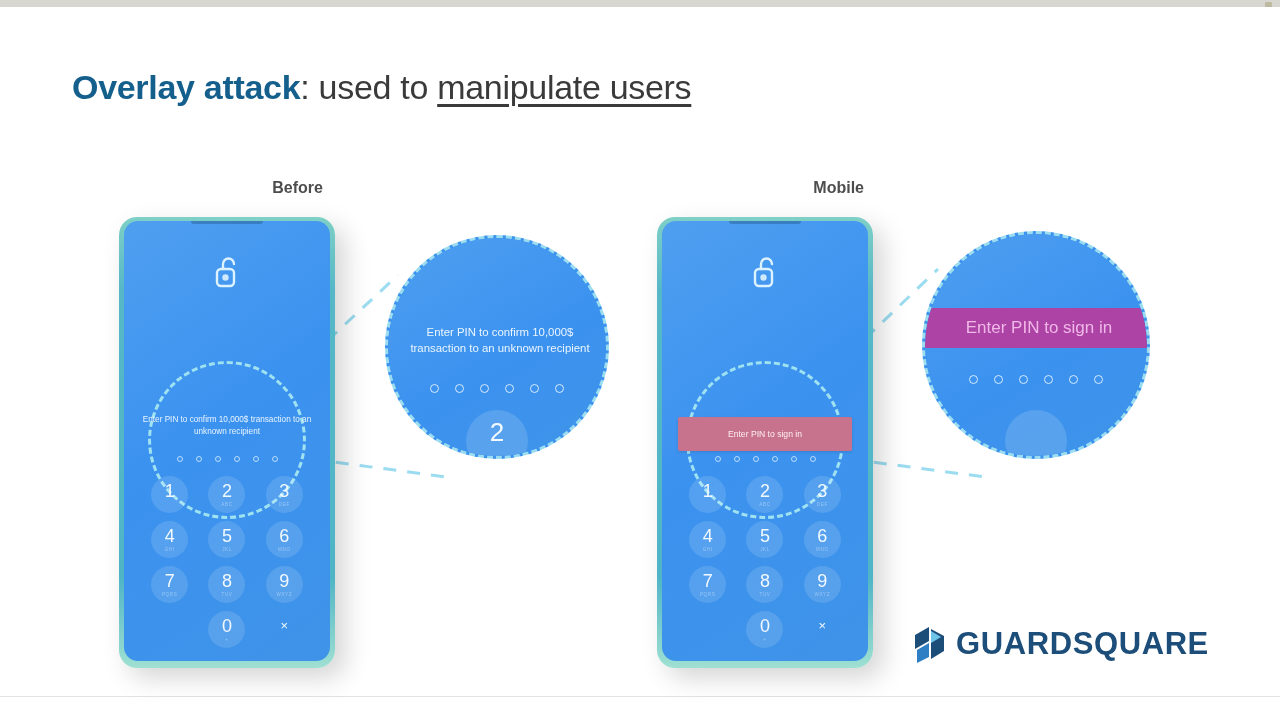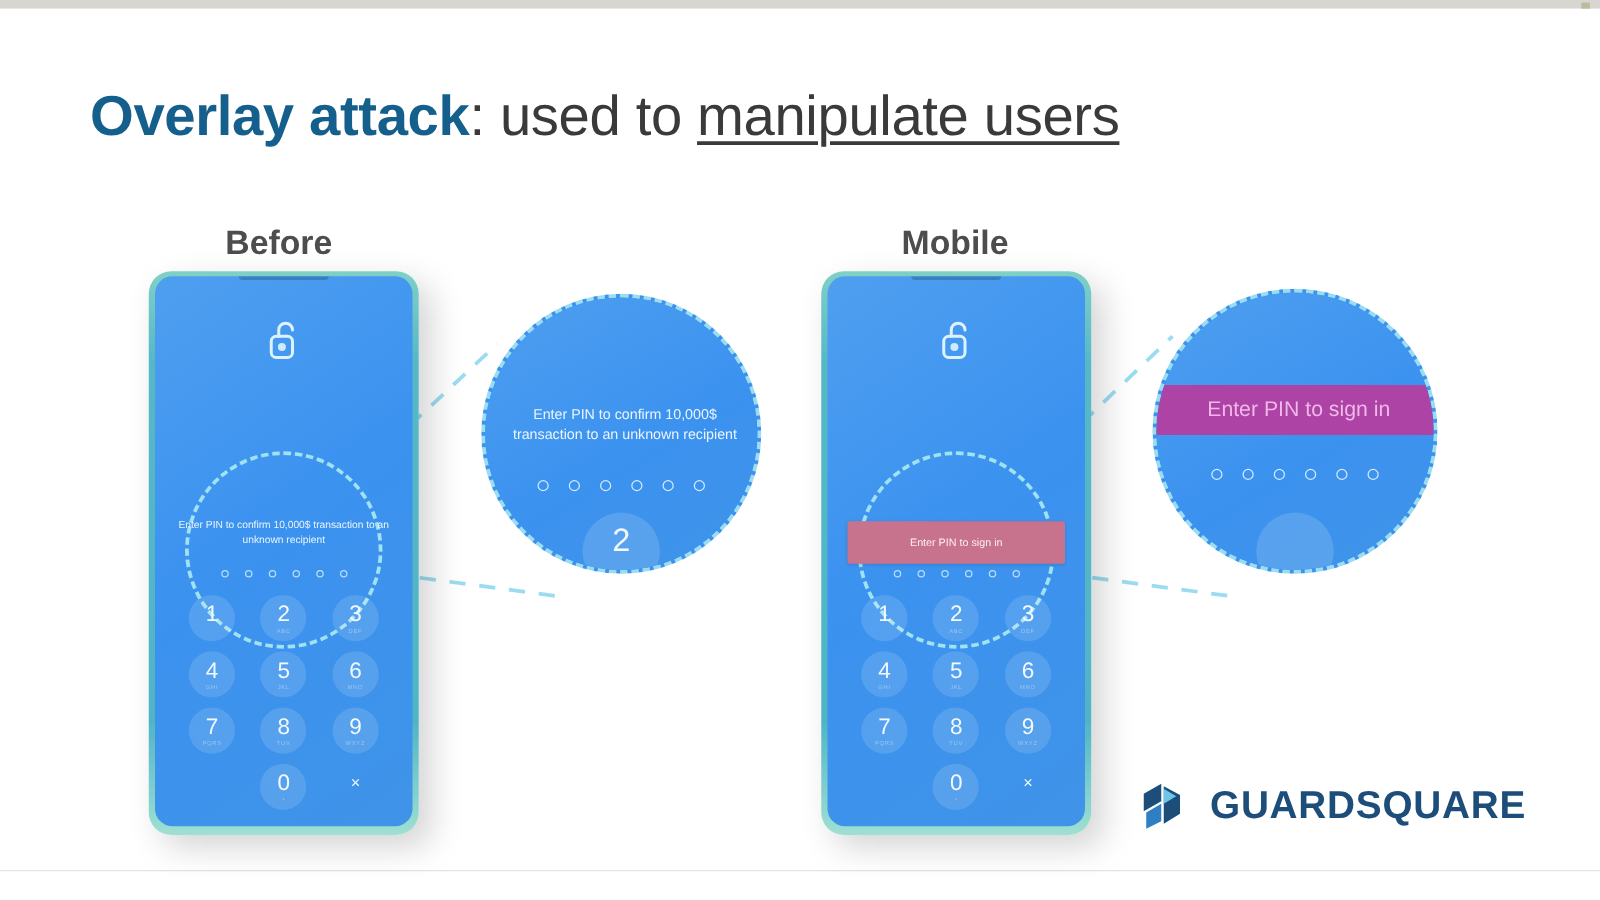--- a/index.html
+++ b/index.html
@@ -45,44 +45,44 @@
     width: 1280px;
     height: 1px;
     background: #e3e3e3;
   }
 
   
   #title {
     position: absolute;
     top: 63px;
     left: 72px;
-    font-size: 45px;
+    font-size: 34px;
     line-height: 1.0;
     white-space: nowrap;
     color: #3a3a3a;
     font-weight: 400;
     letter-spacing: -0.3px;
   }
   #title .strong {
     font-weight: bold;
     color: #145f8c;
   }
   #title .underlined {
     text-decoration: underline;
     text-underline-offset: 5px;
     text-decoration-thickness: 2.5px;
   }
 
   
   .caption {
     position: absolute;
-    font-size: 27px;
+    font-size: 16px;
     font-weight: bold;
     color: #4d4d4d;
-    text-align: center;
+    text-align: right;
     width: 200px;
   }
   #caption-before { top: 172px; left: 123px; }
   #caption-after  { top: 172px; left: 664px; }
 
   
   .phone {
     position: absolute;
     width: 216px;
     height: 451px;
@@ -298,21 +298,21 @@
     pointer-events: none;
   }
 
   
   #logo {
     position: absolute;
     top: 615px;
     left: 908px;
     display: flex;
     align-items: center;
-    gap: 16px;
+    gap: 4px;
   }
   #logo-text-wrap { display: flex; flex-direction: column; }
   #logo-word {
     font-size: 31px;
     font-weight: bold;
     letter-spacing: 0.6px;
     color: #1d4e79;
     line-height: 1.05;
   }
   #logo-tagline {

